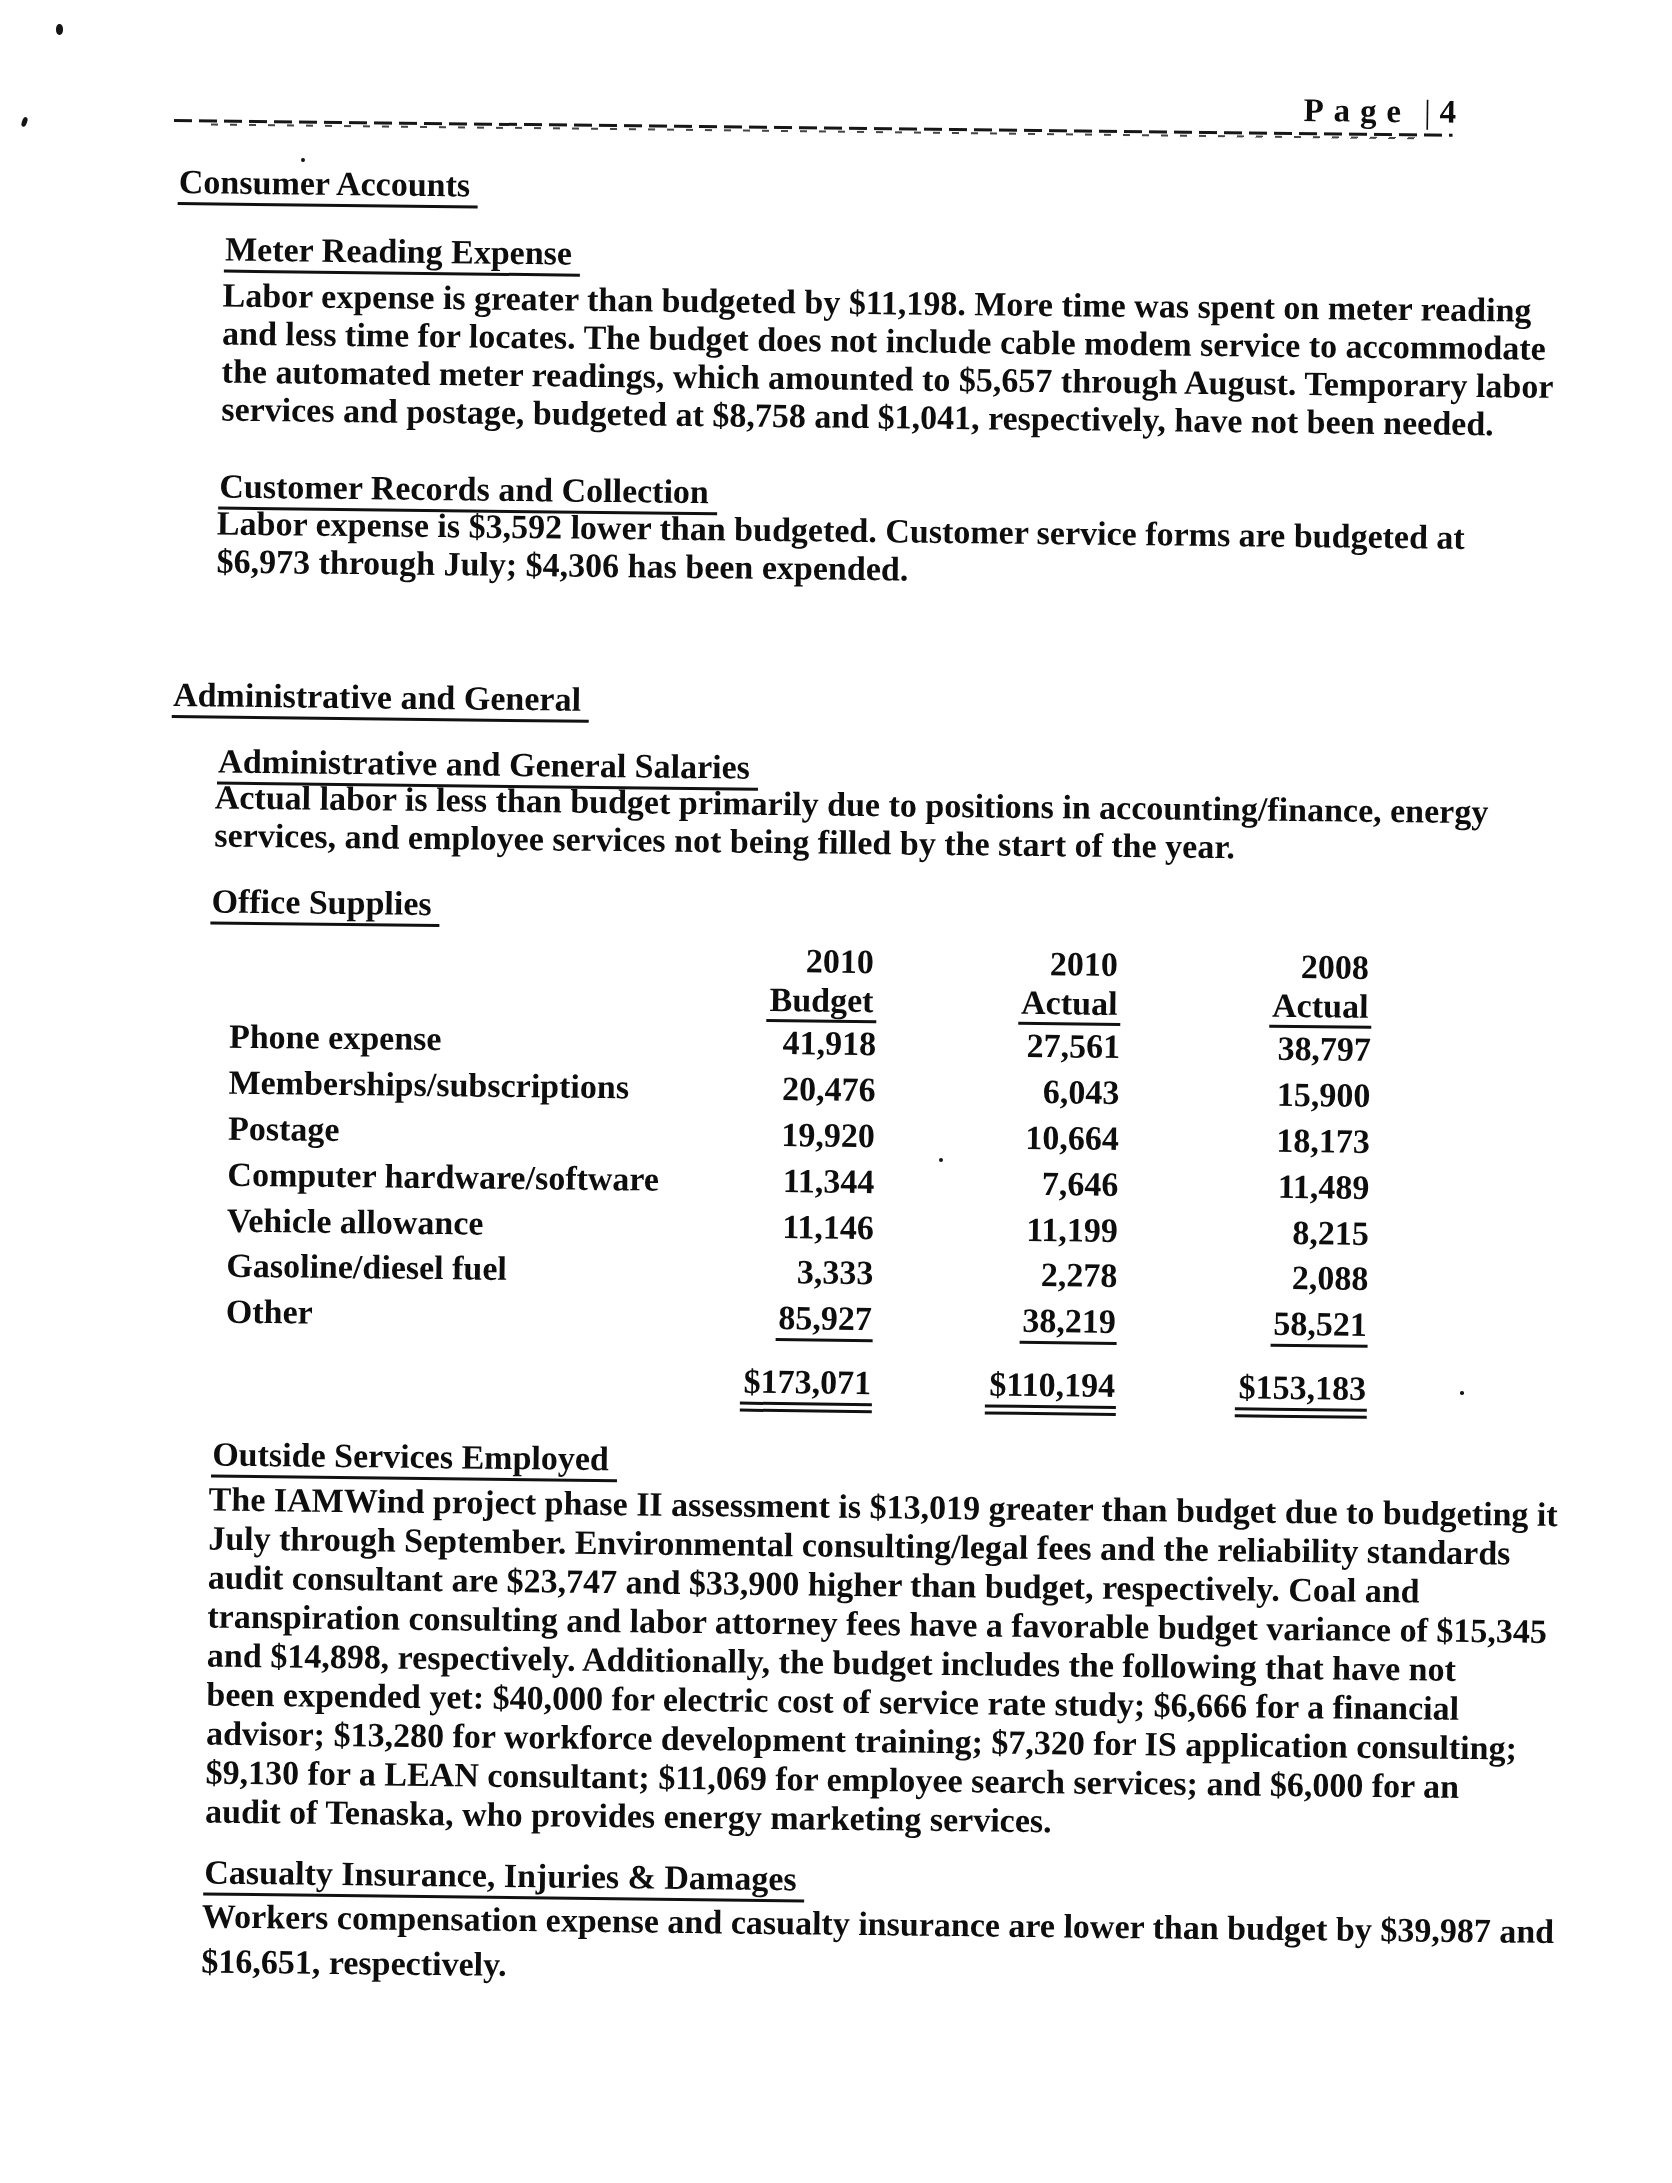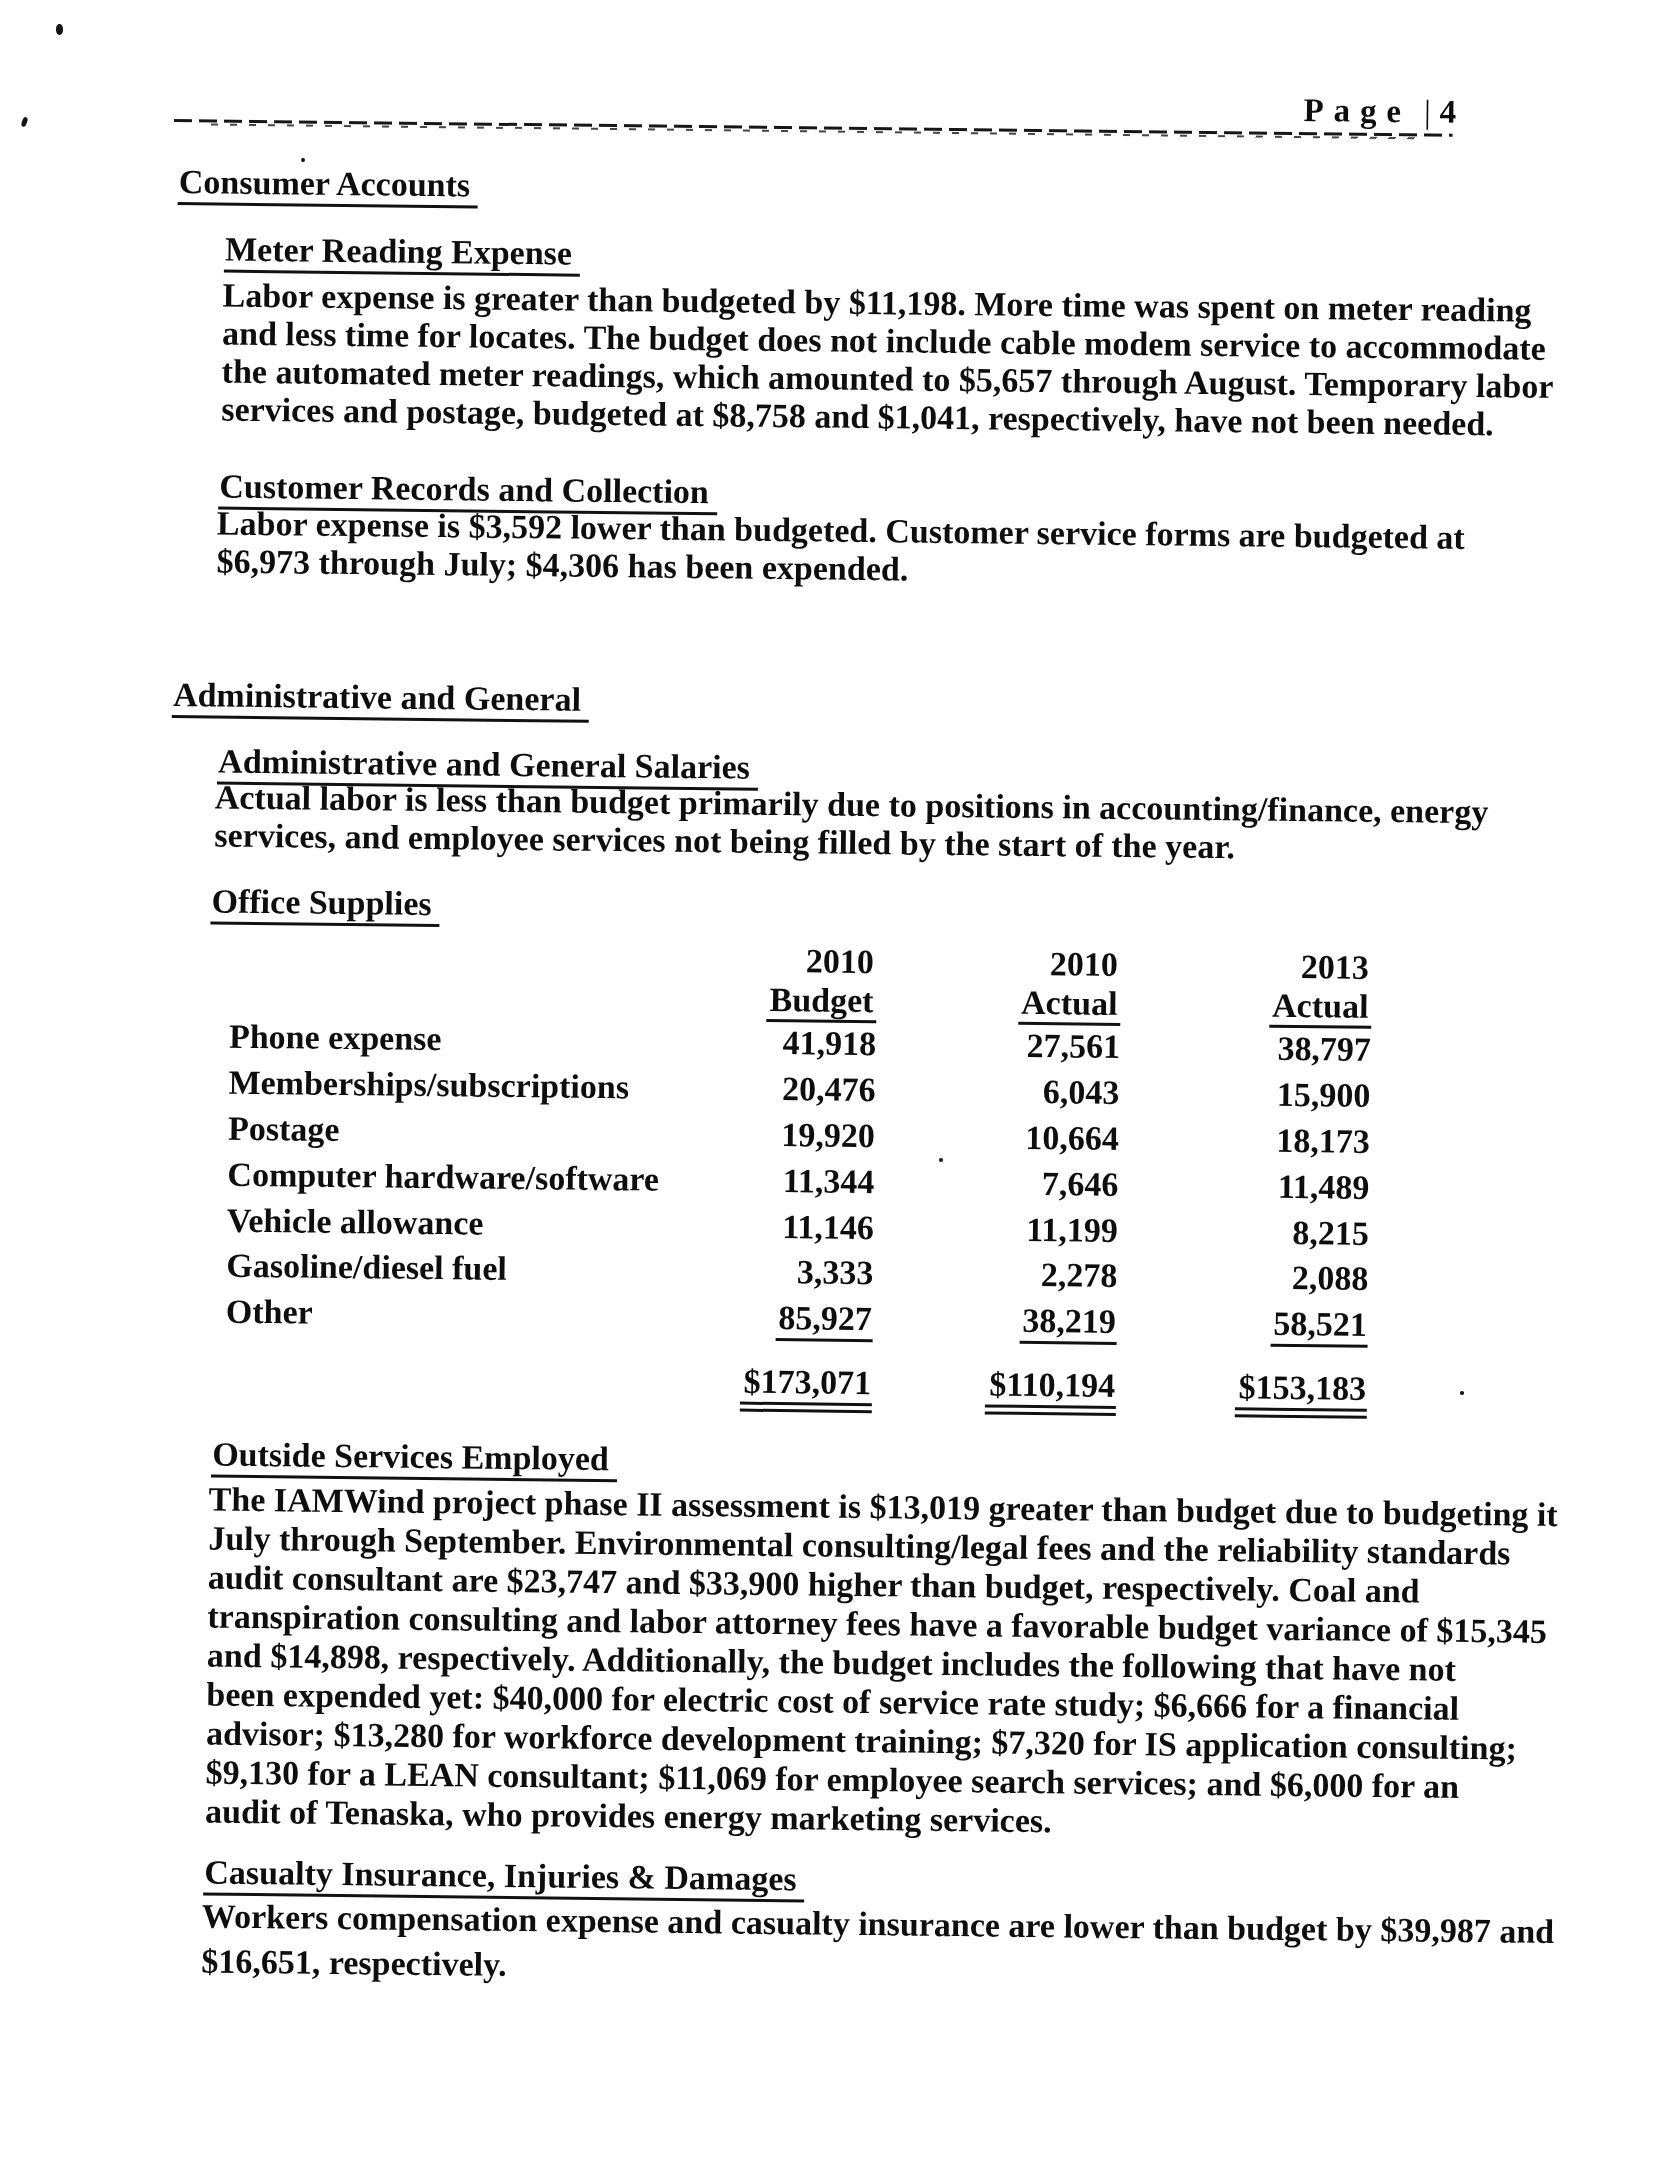--- a/index.html
+++ b/index.html
@@ -75,21 +75,21 @@
   <div class="abs heading" style="left:226px;top:742px;">Administrative and General Salaries</div>
   <div class="abs para lh77" style="left:224px;top:776px;">Actual labor is less than budget primarily due to positions in accounting/finance, energy
 services, and employee services not being filled by the start of the year.</div>
 
   <div class="abs heading" style="left:221px;top:882px;">Office Supplies</div>
 
   <div class="trow" style="top:929px;">
     <div class="tlabel"></div>
     <div class="tnum"><span class="yearhead">2010</span></div>
     <div class="tnum"><span class="yearhead">2010</span></div>
-    <div class="tnum"><span class="yearhead">2013</span></div>
+    <div class="tnum"><span class="yearhead">2008</span></div>
   </div>
 
   <div class="trow" style="top:968px;">
     <div class="tlabel"></div>
     <div class="tnum"><span class="colhead">Budget</span></div>
     <div class="tnum"><span class="colhead">Actual</span></div>
     <div class="tnum"><span class="colhead">Actual</span></div>
   </div>
 
   <div class="trow" style="top:1011px;">

